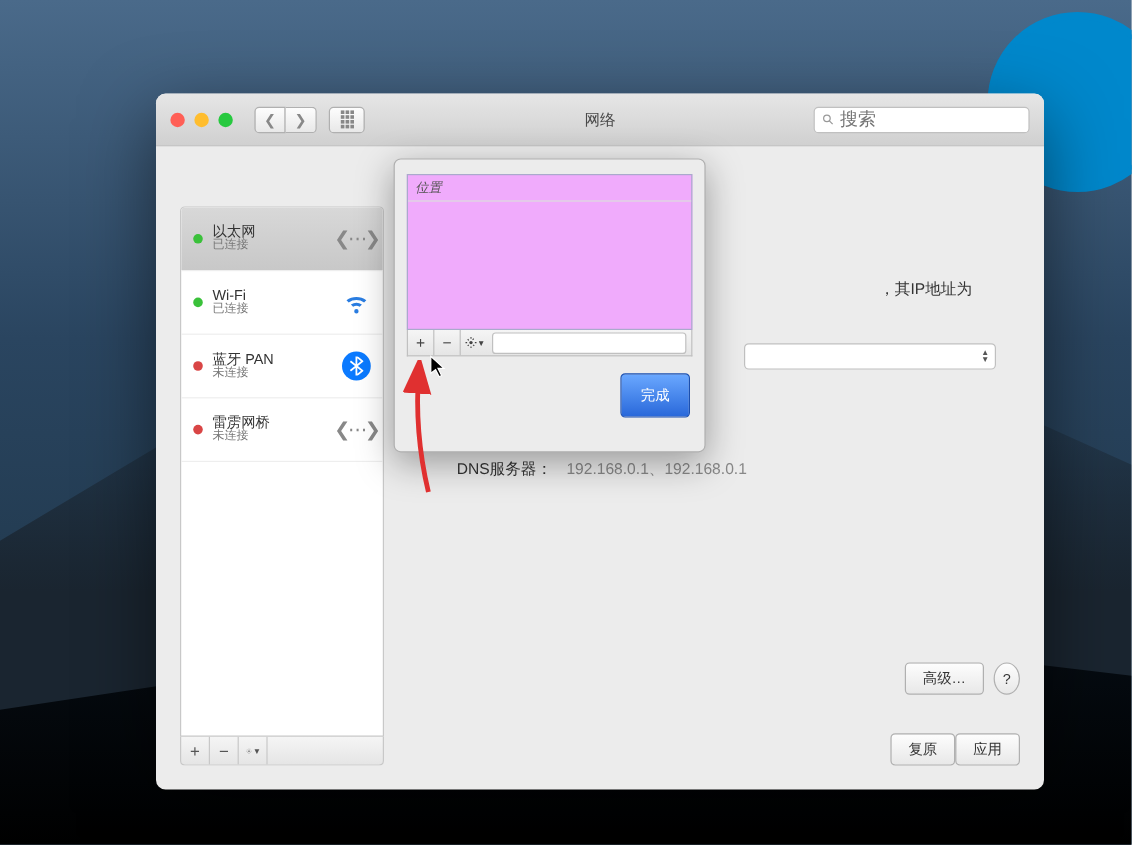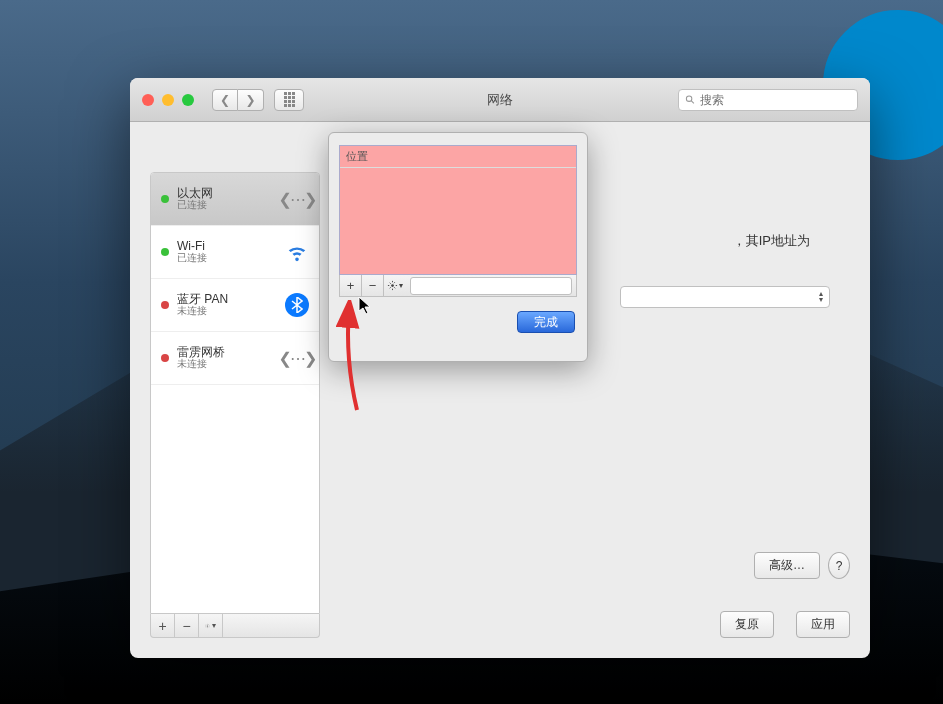--- a/index.html
+++ b/index.html
@@ -26,21 +26,21 @@
     .nav-buttons { display: flex; margin-left: 18px; }
     .nav-btn { width: 26px; height: 22px; background: linear-gradient(#fdfdfd,#e8e8e8); border: 1px solid #b0b0b0; display: flex; align-items: center; justify-content: center; color: #888; font-size: 12px; }
     .nav-btn:first-child { border-radius: 4px 0 0 4px; }
     .nav-btn:last-child { border-radius: 0 4px 4px 0; border-left: none; }
     .grid-btn { width: 30px; height: 22px; background: linear-gradient(#fdfdfd,#e8e8e8); border: 1px solid #b0b0b0; border-radius: 4px; margin-left: 10px; display: flex; align-items: center; justify-content: center; }
     .grid-icon { display: grid; grid-template-columns: repeat(3,3px); gap: 1px; }
     .grid-icon span { width: 3px; height: 3px; background: #888; }
     .window-title { position: absolute; left: 50%; transform: translateX(-50%); font-size: 13px; color: #4a4a4a; }
     .search-box { margin-left: auto; width: 180px; height: 22px; background: #fff; border: 1px solid #c0c0c0; border-radius: 4px; display: flex; align-items: center; padding: 0 6px; }
     .search-box svg { width: 12px; height: 12px; fill: #999; margin-right: 4px; }
-    .search-box input { border: none; outline: none; font-size: 12px; width: 100%; color: #1d4ed8; }
+    .search-box input { border: none; outline: none; font-size: 15px; width: 100%; color: #1d4ed8; }
     
     
     .content { display: flex; padding: 50px 20px 20px 20px; gap: 20px; height: calc(100% - 44px); position: relative; }
     
     
     .sidebar { width: 170px; display: flex; flex-direction: column; }
     .service-list { flex: 1; background: #fff; border: 1px solid #c8c8c8; border-radius: 4px 4px 0 0; overflow: hidden; }
     .service-item { height: 53px; display: flex; align-items: center; padding: 0 10px; gap: 8px; border-bottom: 1px solid #eee; position: relative; }
     .service-item.selected { background: linear-gradient(#d8d8d8,#c8c8c8); }
     .status-dot { width: 8px; height: 8px; border-radius: 50%; flex-shrink: 0; }
@@ -60,34 +60,34 @@
     
     .details { flex: 1; position: relative; padding: 20px 0; }
     .detail-row { display: flex; margin-bottom: 14px; font-size: 13px; }
     .detail-label { width: 120px; text-align: right; color: #333; margin-right: 12px; }
     .detail-value { color: #888; }
     
     .detail-dropdown { height: 22px; background: #fff; border: 1px solid #c0c0c0; border-radius: 4px; display: flex; align-items: center; justify-content: flex-end; padding: 0 6px; }
     .dropdown-arrows { font-size: 8px; color: #555; line-height: 6px; }
     
     
-    .bottom-buttons { position: absolute; bottom: 20px; right: 20px; display: flex; gap: 22px; align-items: center; }
+    .bottom-buttons { position: absolute; bottom: 20px; right: 20px; display: flex; gap: 0; align-items: center; }
     .btn { height: 27px; padding: 0 14px; background: linear-gradient(#fdfdfd,#e8e8e8); border: 1px solid #b0b0b0; border-radius: 4px; font-size: 12px; color: #333; display: flex; align-items: center; cursor: pointer; }
     .help-btn { width: 22px; padding: 0; justify-content: center; border-radius: 50%; }
     .advanced-row { position: absolute; right: 0; top: 480px; display: flex; gap: 8px; }
     
     
     .popover { position: absolute; top: 132px; left: 328px; width: 260px; background: #ececec; border: 1px solid #b0b0b0; border-radius: 6px; box-shadow: 0 8px 30px rgba(0,0,0,0.35); z-index: 10; padding-bottom: 12px; }
-    .popover-list { margin: 12px 10px 0 10px; background: #fca5a5; border: 1px solid #aac; height: 130px; }
+    .popover-list { margin: 12px 10px 0 10px; background: #f0abfc; border: 1px solid #aac; height: 130px; font-style: italic; }
     .popover-header { font-size: 11px; color: #555; padding: 3px 6px; border-bottom: 1px solid #ddd; }
     .popover-item { font-size: 12px; padding: 2px 6px; }
     .popover-item.selected { background: #2968da; color: #fff; }
     .popover-toolbar { margin: 0 10px; height: 22px; background: linear-gradient(#f5f5f5,#e5e5e5); border: 1px solid #c0c0c0; border-top: none; display: flex; align-items: center; }
     .popover-tb-btn { width: 22px; height: 100%; display: flex; align-items: center; justify-content: center; border-right: 1px solid #c0c0c0; font-size: 13px; color: #444; cursor: pointer; }
-    .popover-done { margin: 14px 12px 16px auto; width: 58px; height: 22px; background: linear-gradient(#6aa8ff,#2968da); border: 1px solid #1a4fb0; border-radius: 4px; color: #fff; font-size: 12px; display: flex; align-items: center; justify-content: center; cursor: pointer; }
+    .popover-done { margin: 14px 12px 16px auto; width: 58px; height: 37px; background: linear-gradient(#6aa8ff,#2968da); border: 1px solid #1a4fb0; border-radius: 4px; color: #fff; font-size: 12px; display: flex; align-items: center; justify-content: center; cursor: pointer; }
     
     
     .red-arrow { position: absolute; top: 300px; left: 327px; z-index: 20; pointer-events: none; }
     
     
     .cursor { position: absolute; top: 296px; left: 358px; z-index: 25; pointer-events: none; }
     
     
     .location-label { position: absolute; top: 142px; left: 280px; font-size: 13px; color: #333; }
   </style>
@@ -207,20 +207,24 @@
         <span>，其IP地址为</span>
       </div>
 
       <div style="position:absolute; top:114px; right:20px; width:210px">
         <div class="detail-dropdown">
           <div class="dropdown-arrows">▴<br>▾</div>
         </div>
       </div>
 
       <div style="margin-top:190px">
+        <div class="detail-row">
+          <div class="detail-label">DNS服务器：</div>
+          <div class="detail-value">192.168.0.1、192.168.0.1</div>
+        </div>
       </div>
 
       <div class="advanced-row" style="top:380px">
         <div class="btn">高级…</div>
         <div class="btn help-btn">?</div>
       </div>
     </div>
   </div>
 
   <div class="bottom-buttons">

